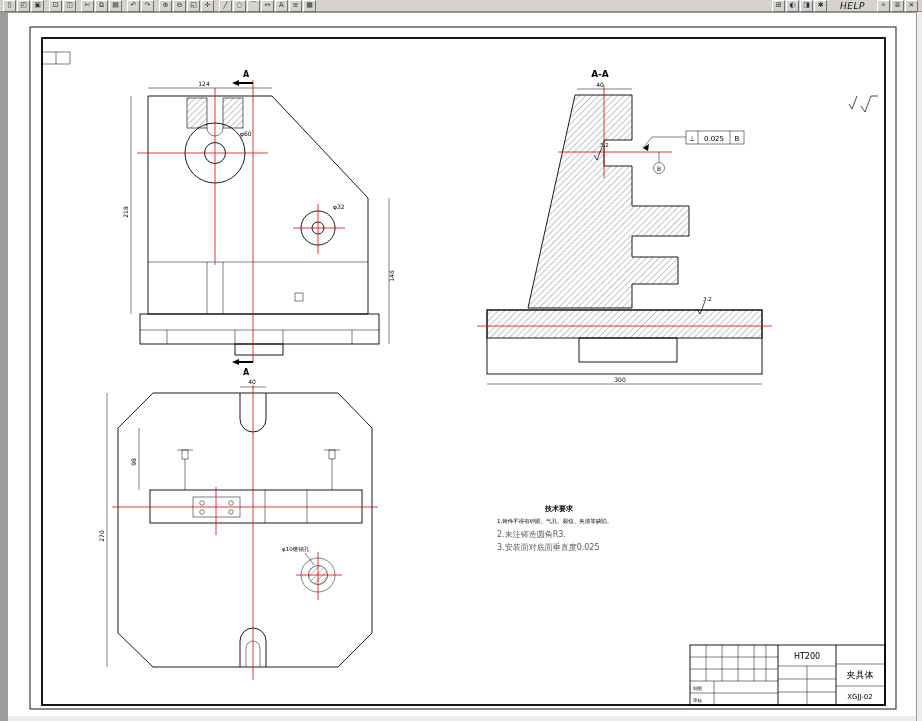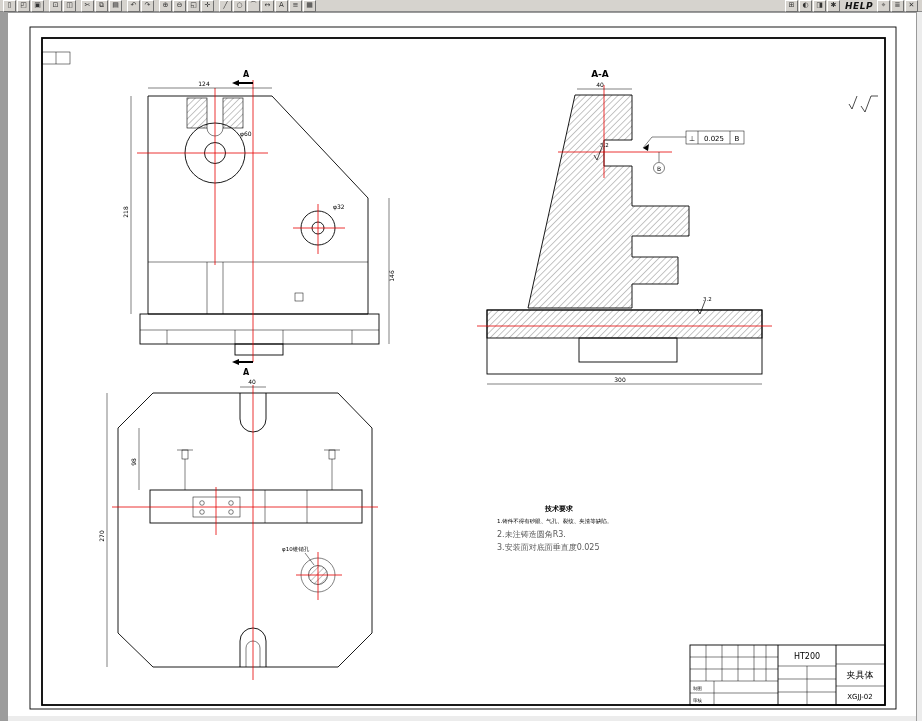--- a/index.html
+++ b/index.html
@@ -6,22 +6,22 @@
   body{width:922px;height:721px;position:relative;overflow:hidden;
        background:#9c9c9c;font-family:"DejaVu Sans",sans-serif}
   .toolbar{position:absolute;top:0;left:0;width:922px;height:12px;z-index:5;
        background:#d6d3ce;border-bottom:1px solid #8a8a8a;display:flex;
        align-items:center;padding:0 3px;box-sizing:border-box}
   .tbtn{display:inline-block;width:11px;height:10px;font-size:7px;line-height:9px;
        text-align:center;background:#d6d3ce;color:#333;overflow:hidden;
        border:1px solid;border-color:#ffffff #707070 #707070 #ffffff;margin-right:1px}
   .sep{display:inline-block;width:4px;height:10px}
   .spacer{flex:1}
-  .help{font-weight:bold;font-style:italic;font-size:9px;color:#111;
-       margin:0 4px;letter-spacing:.5px}
+  .help{font-weight:normal;font-style:italic;font-size:9px;color:#111;
+       margin:0 12px;letter-spacing:.5px}
   svg{position:absolute;top:0;left:0}
   text{font-family:"DejaVu Sans",sans-serif;fill:#000}
   .k{stroke:#000;stroke-width:.9;fill:none}
   .kk{stroke:#000;stroke-width:1.8;fill:none}
   .t{stroke:#000;stroke-width:.5;fill:none}
   .r{stroke:#e60000;stroke-width:.8;fill:none}
   .h{fill:url(#hp);stroke:#000;stroke-width:.9}
   .ht{fill:url(#hp);stroke:#000;stroke-width:.6}
   .fin{stroke:#000;stroke-width:.7;fill:none}
   .d45{font-size:4.5px}.d55{font-size:5.5px}.d6{font-size:6px}

